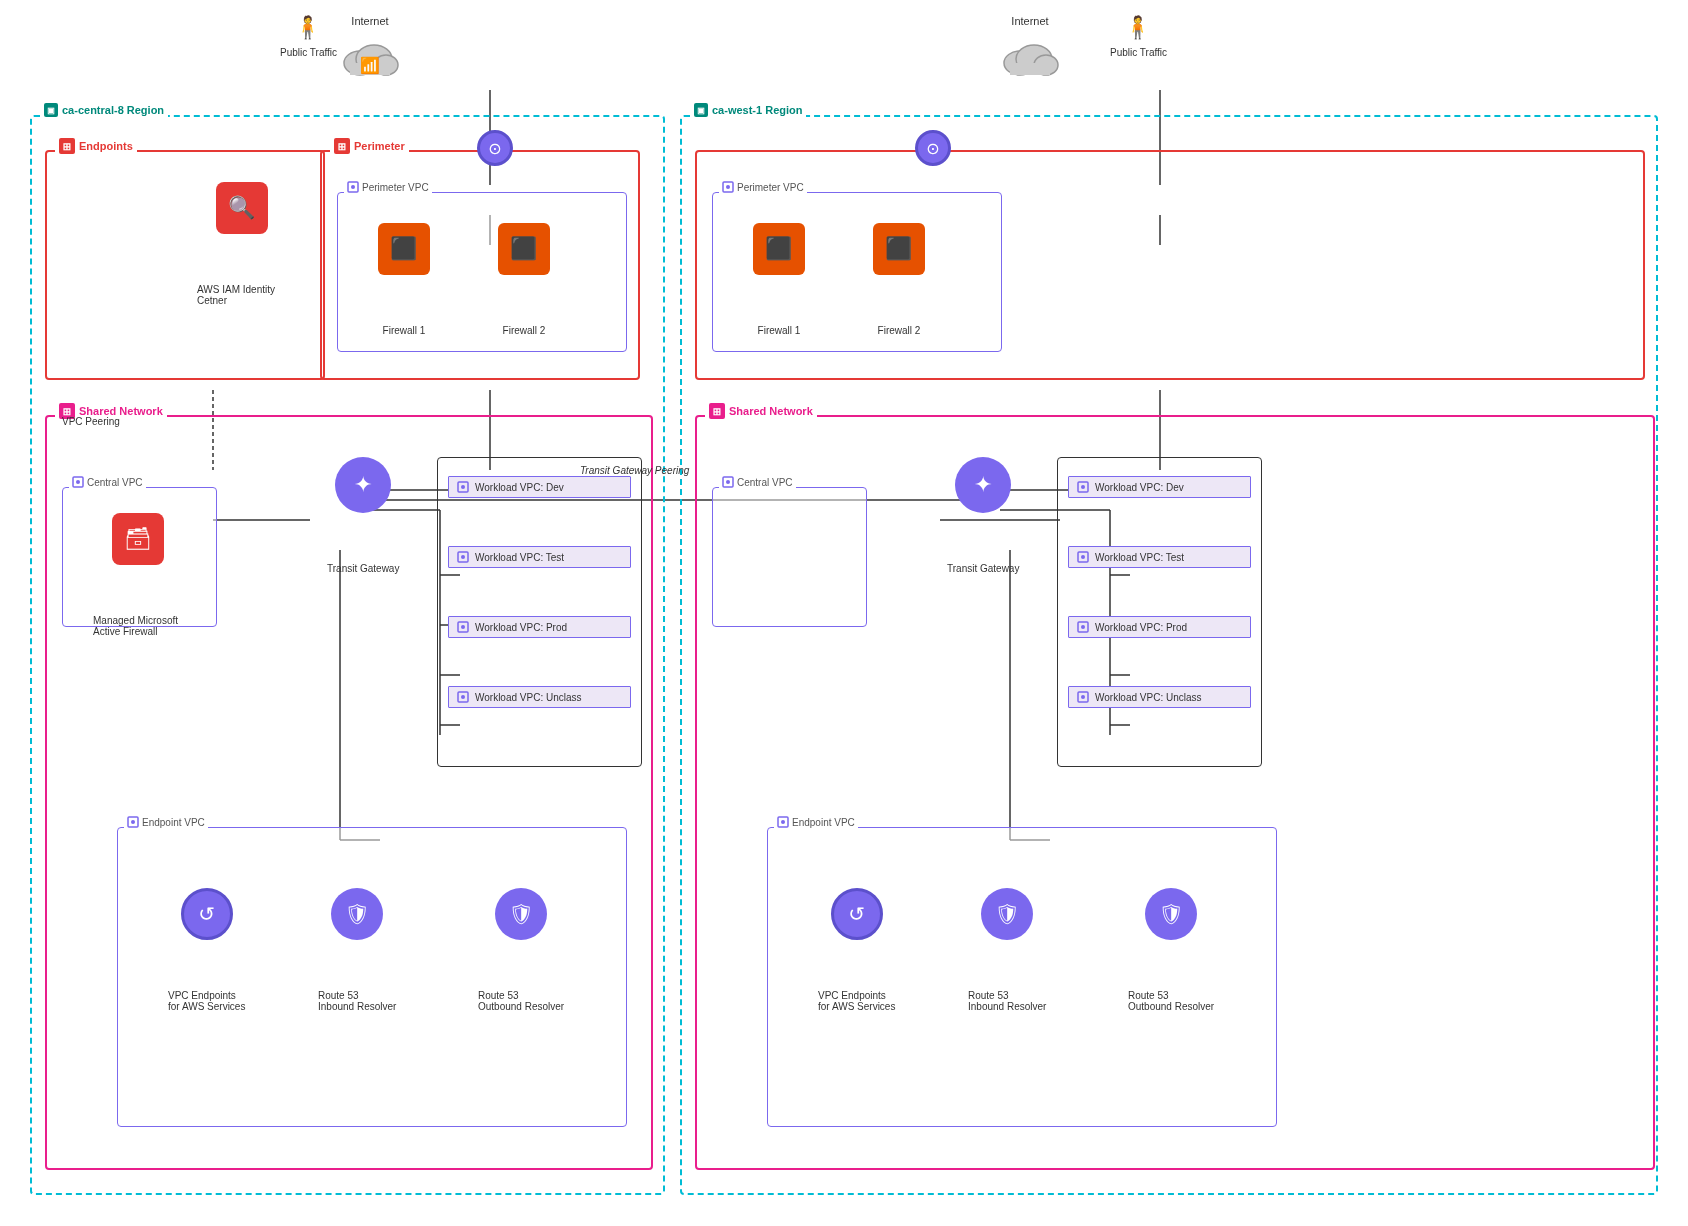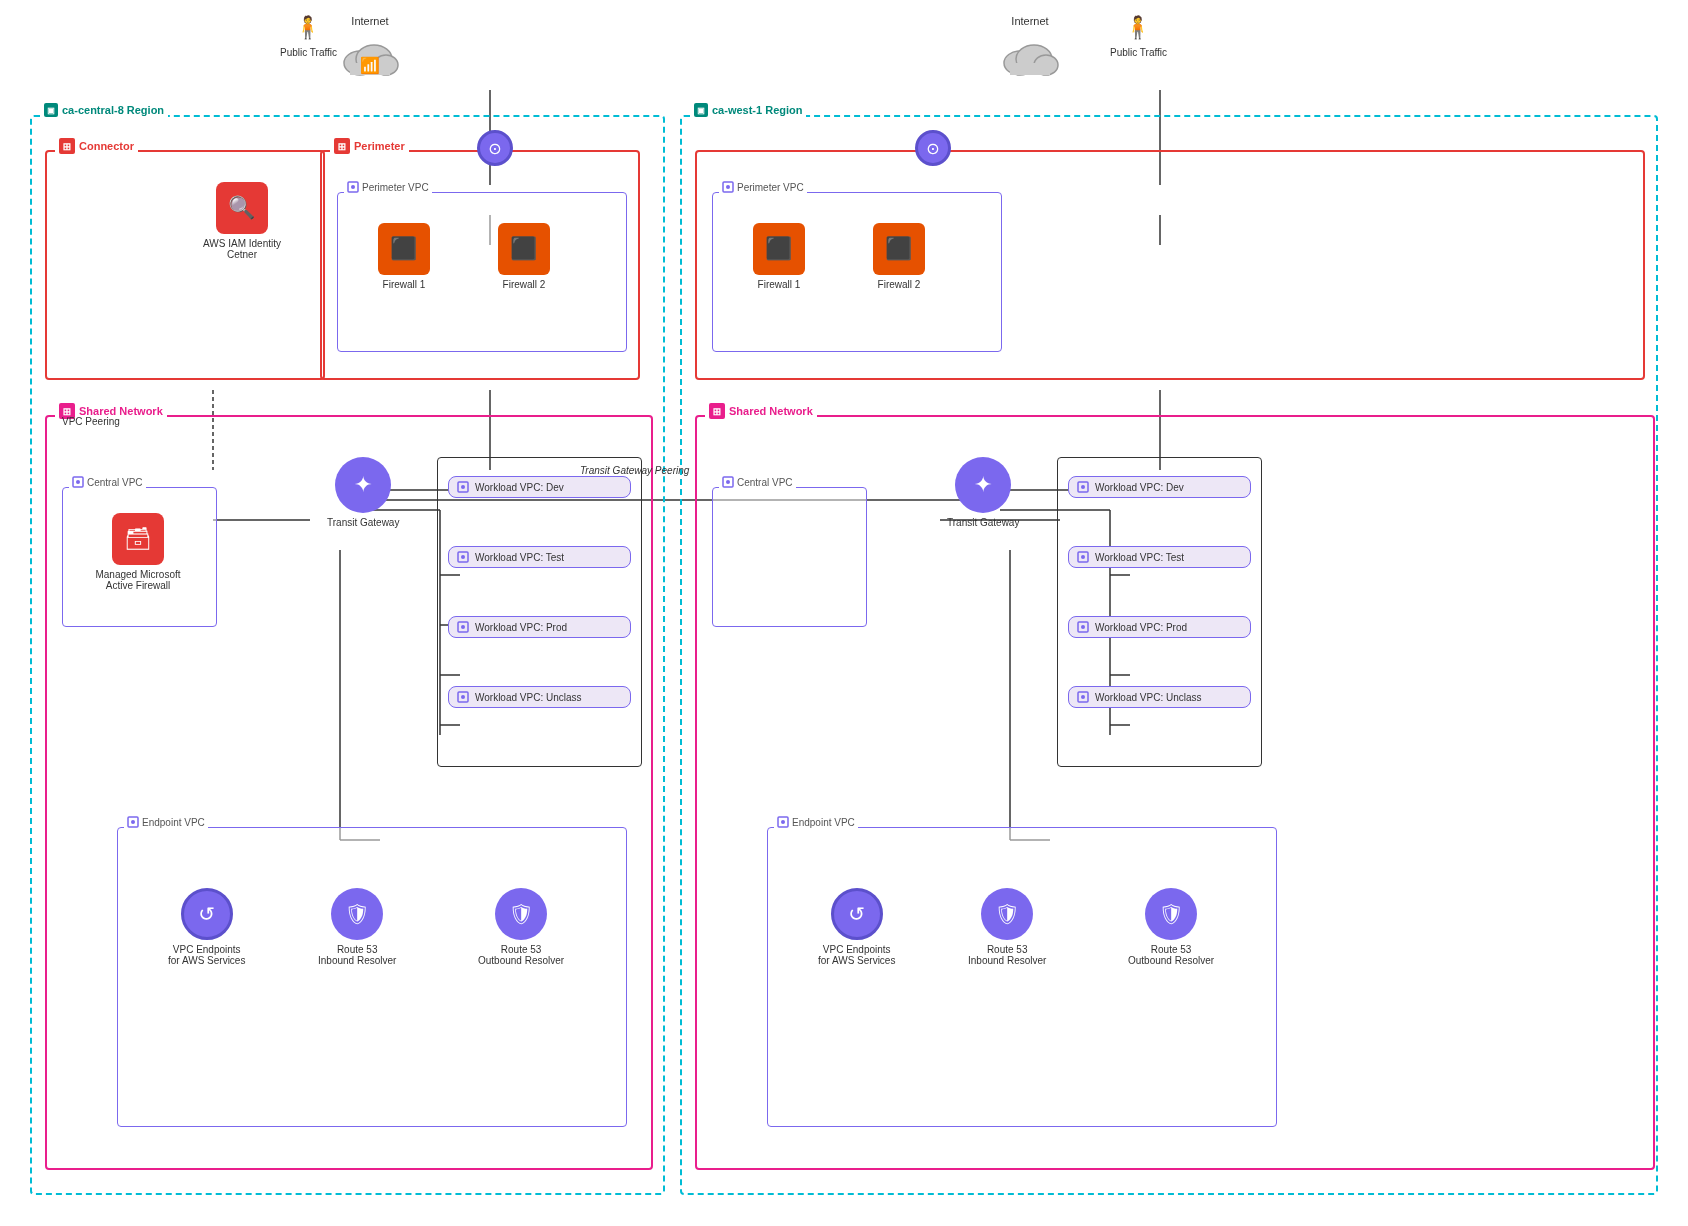--- a/index.html
+++ b/index.html
@@ -106,23 +106,23 @@
     .service-item {
       position: absolute;
       display: flex;
       flex-direction: column;
       align-items: center;
       gap: 4px;
     }
 
     .service-label {
       font-size: 10px;
-      text-align: center;
       color: #333;
       max-width: 90px;
+      margin-top: 46px;
     }
 
     
     .internet-item {
       position: absolute;
       display: flex;
       flex-direction: column;
       align-items: center;
       gap: 4px;
     }
@@ -151,21 +151,21 @@
       align-items: center;
       justify-content: center;
       color: white;
       font-size: 22px;
     }
 
     
     .workload-vpc-item {
       position: absolute;
       border: 1px solid #7b68ee;
-      border-radius: 8px;
+      border-radius: 1px;
       background: #ede7f6;
       display: flex;
       align-items: center;
       gap: 6px;
       padding: 4px 8px;
       font-size: 10px;
       color: #333;
     }
 
     .workload-vpc-box {
@@ -344,21 +344,21 @@
 <div class="region-container" style="left:680px; top:115px; width:978px; height:1080px;">
   <div class="region-label">
     <span class="region-icon">▣</span>
     <span>ca-west-1 Region</span>
   </div>
 </div>
 
 <div class="account-box" style="left:45px; top:150px; width:280px; height:230px; border-color:#e53935;">
   <div class="account-label" style="color:#e53935;">
     <span class="account-icon" style="background:#e53935; color:white;">⊞</span>
-    <span>Connector</span>
+    <span>Endpoints</span>
   </div>
 
   <div class="service-item" style="left:150px; top:30px;">
     <div class="iam-icon">🔍</div>
     <div class="service-label">AWS IAM Identity Cetner</div>
   </div>
 
 </div>
 
 <div class="account-box" style="left:320px; top:150px; width:320px; height:230px; border-color:#e53935;">

